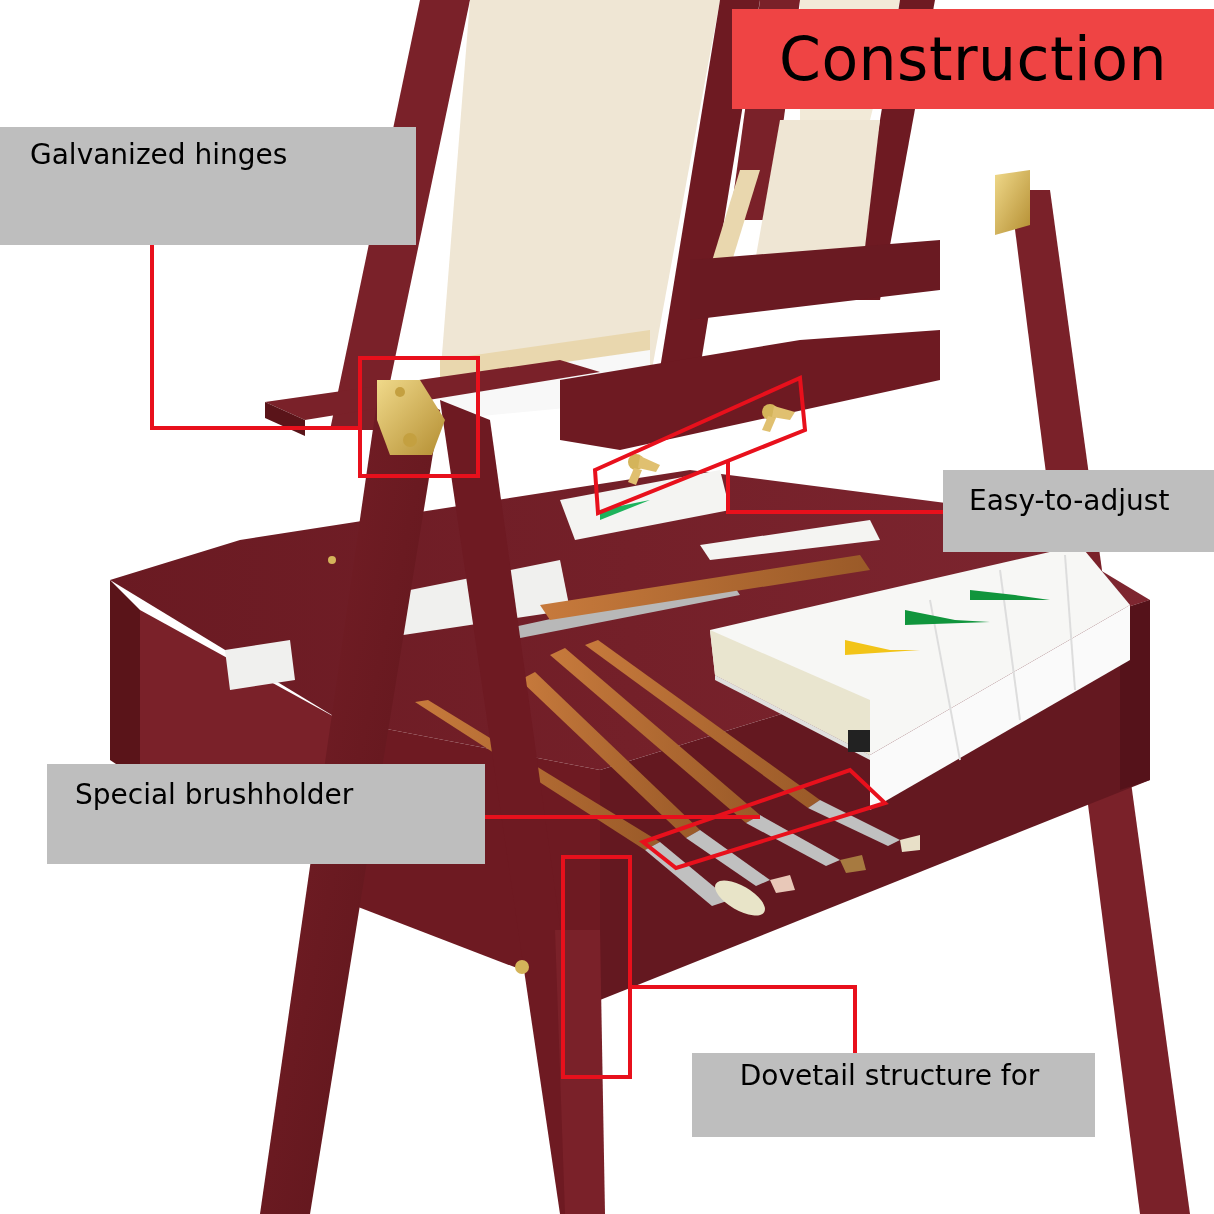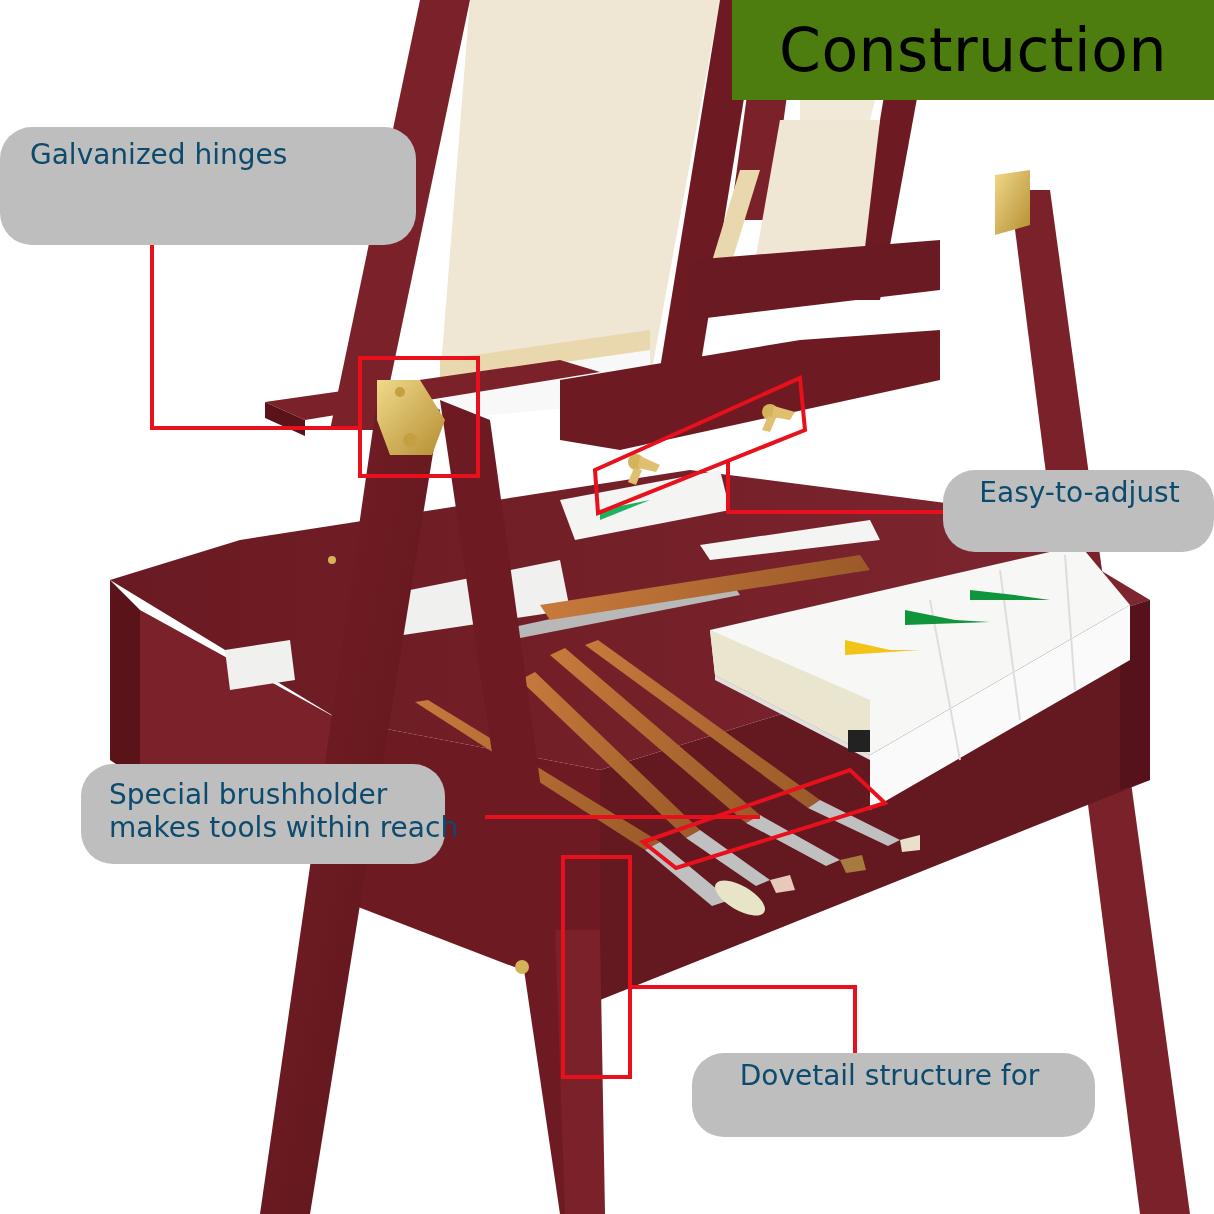--- a/index.html
+++ b/index.html
@@ -1,24 +1,24 @@
 <!DOCTYPE html>
 <html><head>
 <meta charset="utf-8">
 <style>
   html,body{margin:0;padding:0;background:#ffffff;}
   body{width:1214px;height:1214px;position:relative;overflow:hidden;font-family:"DejaVu Sans","Liberation Sans",sans-serif;}
   .scene{position:absolute;left:0;top:0;width:1214px;height:1214px;}
-  .title-banner{position:absolute;left:732px;top:0;width:482px;height:100px;background:#4d7c0f;display:flex;align-items:center;justify-content:center;}
+  .title-banner{position:absolute;left:732px;top:9px;width:482px;height:100px;background:#ef4444;display:flex;align-items:center;justify-content:center;}
   .title-banner span{font-size:60px;color:#000;letter-spacing:0.5px;font-weight:normal;}
-  .callout{position:absolute;background:#bebebe;color:#0c4a6e;font-size:28px;line-height:33px;box-sizing:border-box;padding:8px 26px;border-radius:32px;}
+  .callout{position:absolute;background:#bebebe;color:#000000;font-size:28px;line-height:33px;box-sizing:border-box;padding:8px 26px;}
   .callout .line{display:block;white-space:nowrap;}
   .c1{left:0;top:127px;width:416px;height:118px;padding-left:30px;padding-top:11px;}
-  .c2{left:943px;top:470px;width:271px;height:82px;text-align:center;padding-right:24px;padding-top:6px;}
-  .c3{left:47px;top:764px;width:364px;height:100px;padding-left:28px;padding-top:14px;margin-left:34px;}
+  .c2{left:943px;top:470px;width:271px;height:82px;text-align:left;padding-right:24px;padding-top:14px;}
+  .c3{left:47px;top:764px;width:438px;height:100px;padding-left:28px;padding-top:14px;}
   .c4{left:692px;top:1053px;width:403px;height:84px;text-align:center;padding-right:34px;padding-top:6px;}
   svg.art{position:absolute;left:0;top:0;}
 </style>
 </head>
 <body>
 
 <div class="scene">
 
   <svg class="art" width="1214" height="1214" viewBox="0 0 1214 1214">
     <defs>
@@ -150,20 +150,19 @@
   <div class="callout c1">
     <span class="line">Galvanized hinges</span>
   </div>
 
   <div class="callout c2">
     <span class="line">Easy-to-adjust</span>
   </div>
 
   <div class="callout c3">
     <span class="line">Special brushholder</span>
-    <span class="line">makes tools within reach</span>
   </div>
 
   <div class="callout c4">
     <span class="line">Dovetail structure for</span>
   </div>
 
 </div>
 
 </body></html>

